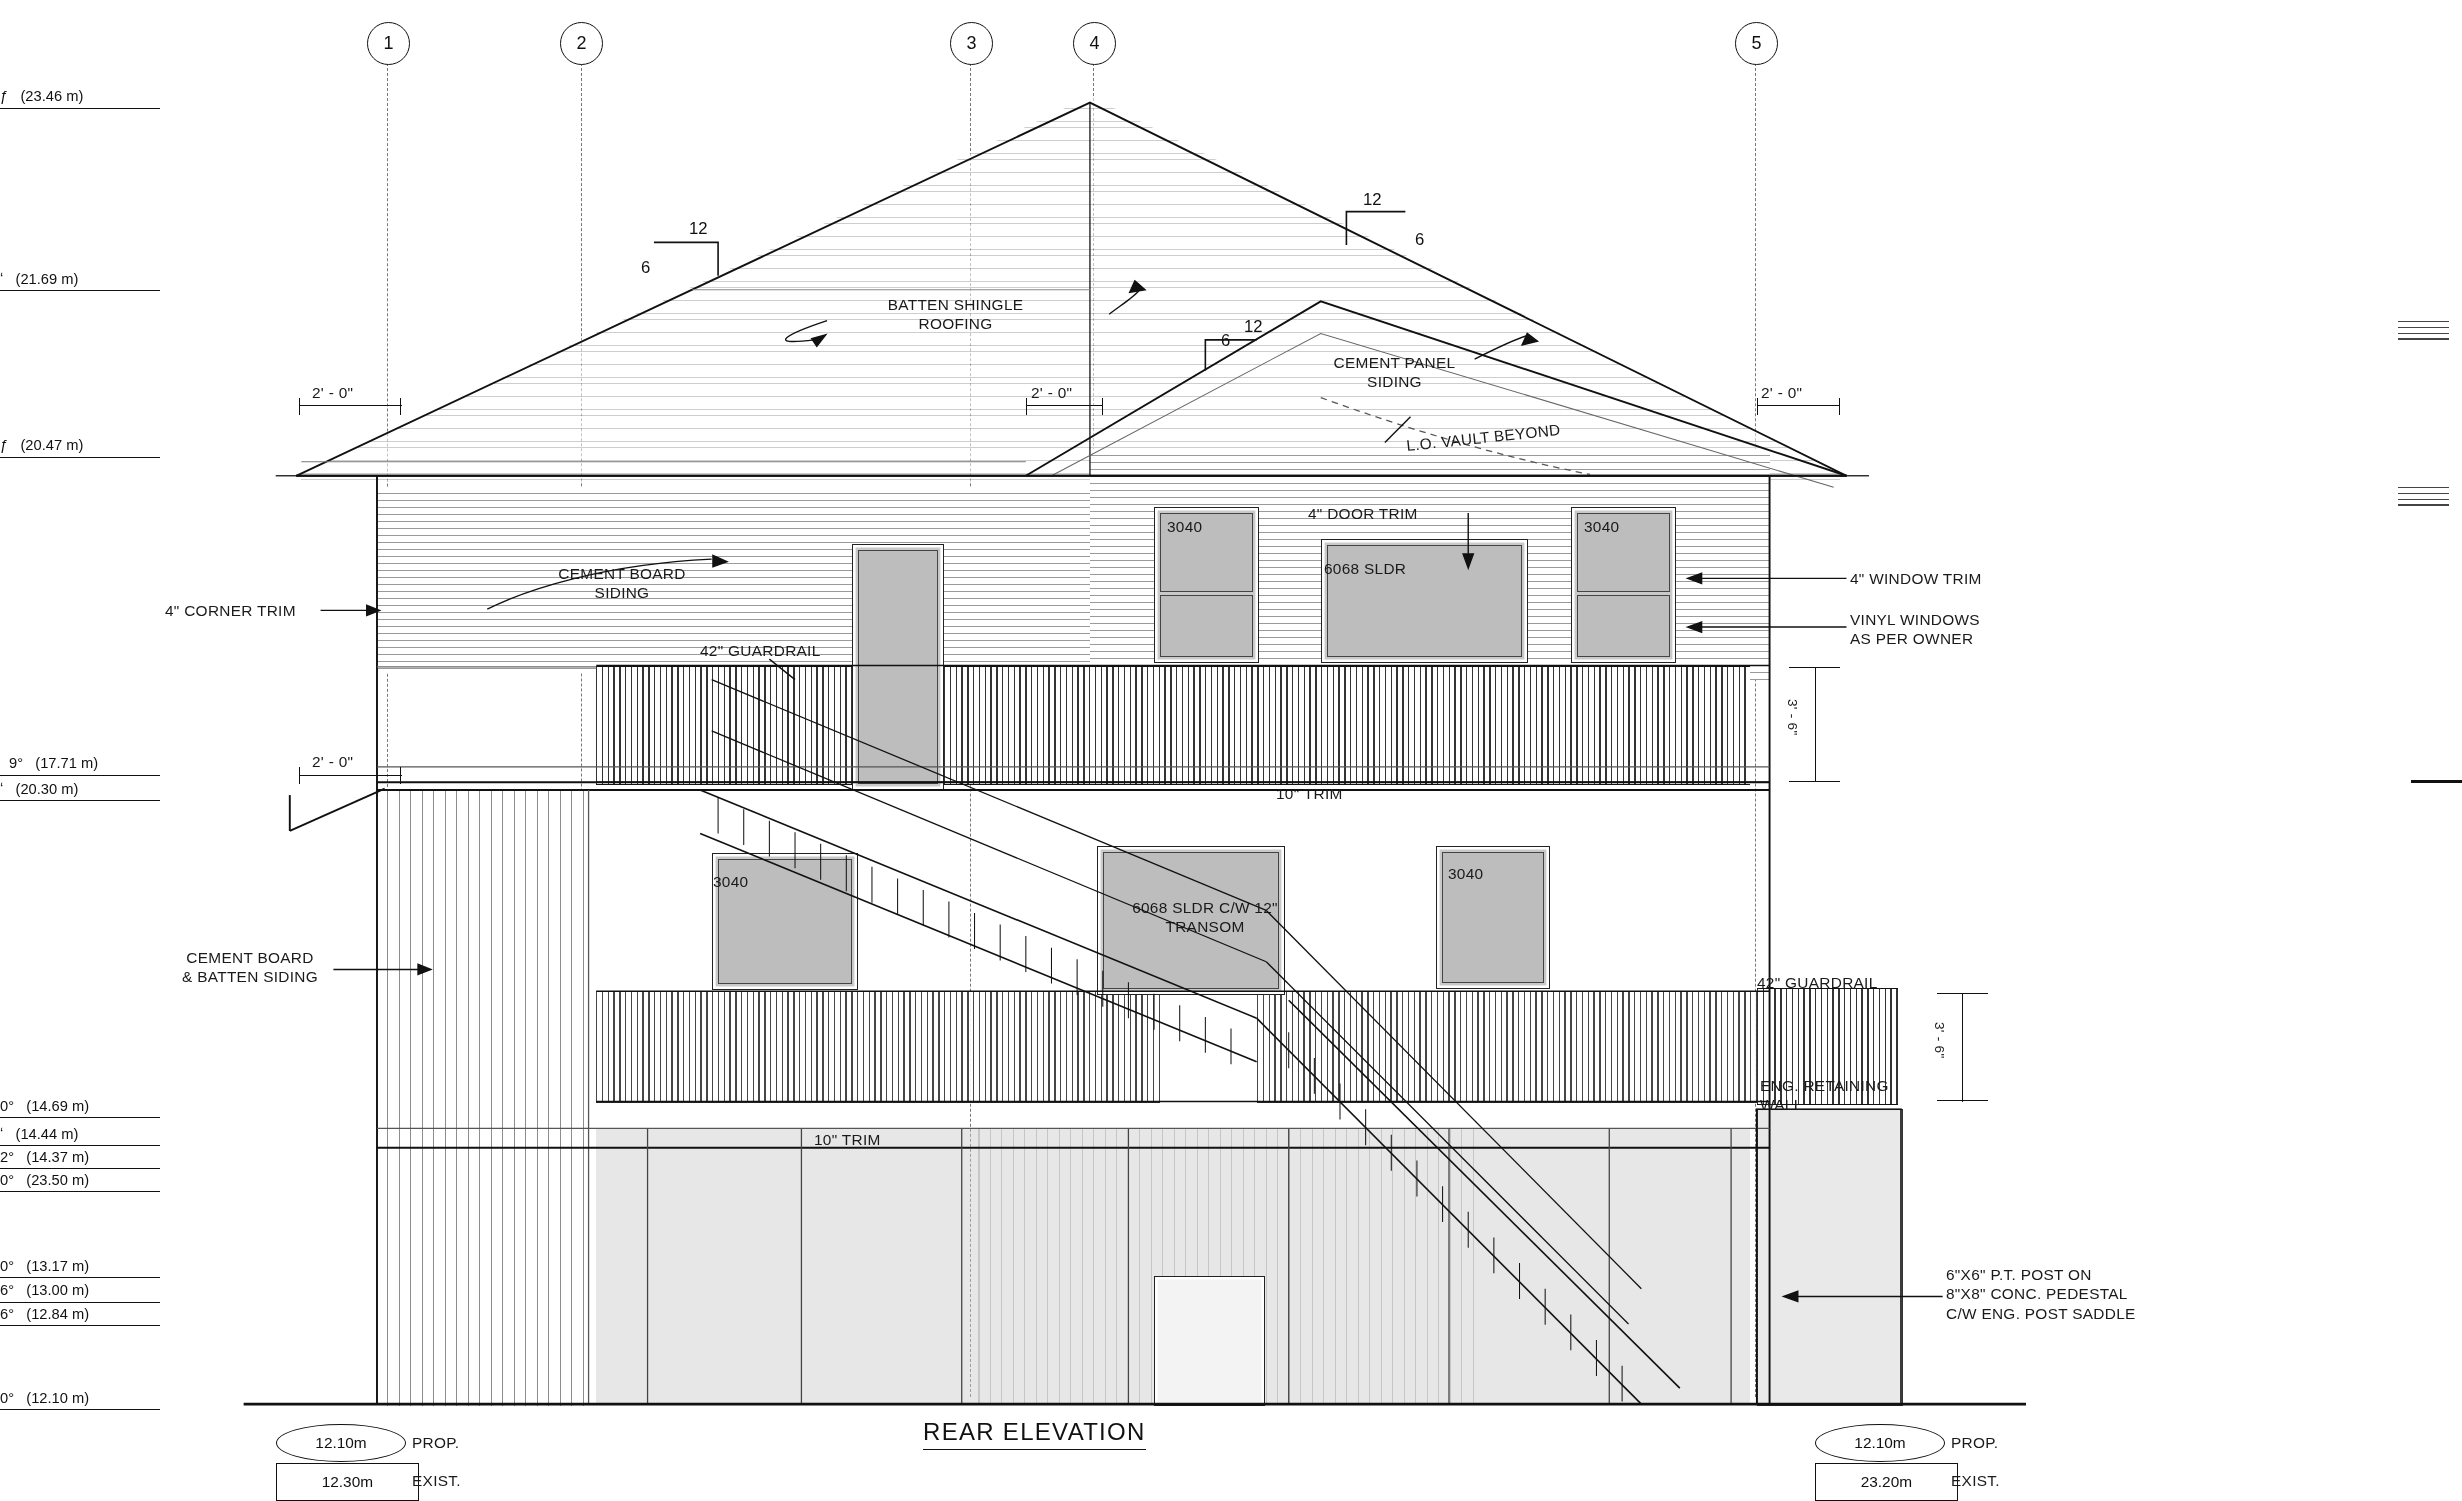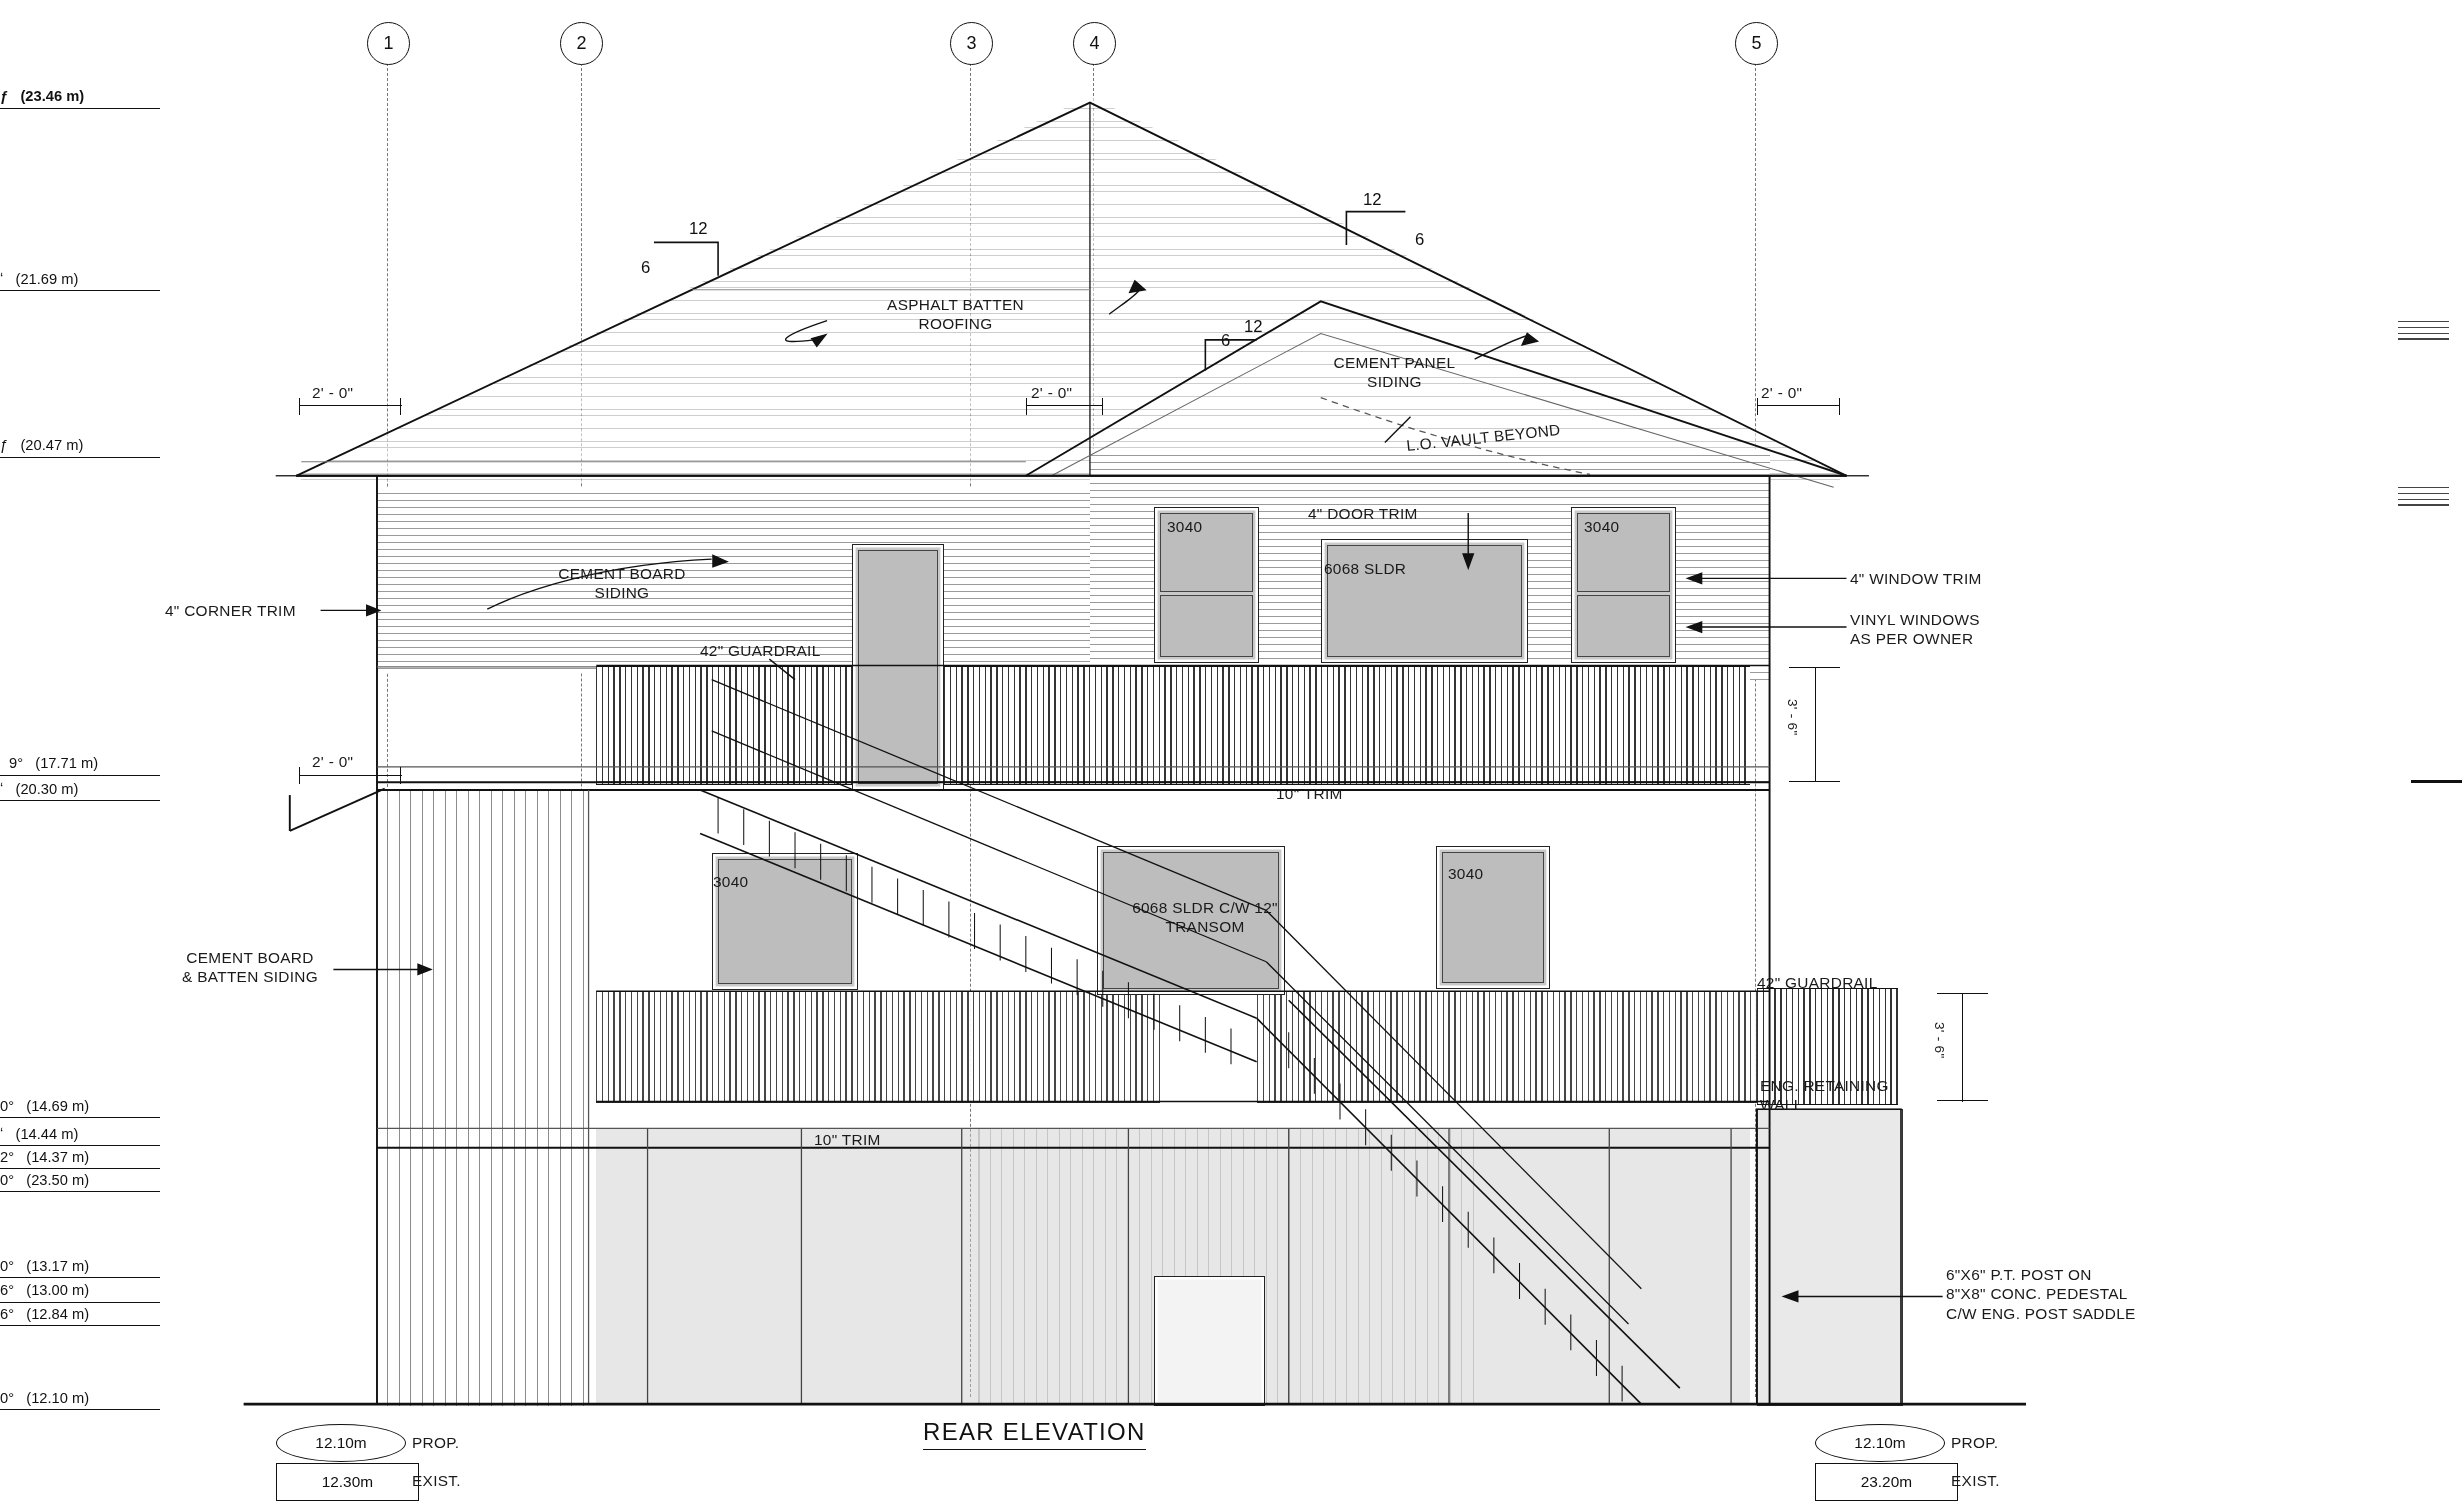--- a/index.html
+++ b/index.html
@@ -55,21 +55,21 @@
       <span>3</span>
     </div>
   <div class="grid-circle" style="left:1073px;top:22px;">
       <span>4</span>
     </div>
   <div class="grid-circle" style="left:1735px;top:22px;">
       <span>5</span>
     </div>
 
   <div class="lineH" style="left:0;top:108px;width:160px;"></div>
-  <div class="elev-label" style="left:0;top:88px;font-weight:bold;"><span>ƒ</span>&nbsp;&nbsp;&nbsp;<span>(23.46 m)</span></div>
+  <div class="elev-label" style="left:0;top:88px;"><span>ƒ</span>&nbsp;&nbsp;&nbsp;<span>(23.46 m)</span></div>
 
   <div class="lineH" style="left:0;top:290px;width:160px;"></div>
   <div class="elev-label" style="left:0;top:271px;"><span>ʻ</span>&nbsp;&nbsp;&nbsp;<span>(21.69 m)</span></div>
 
   <div class="lineH" style="left:0;top:457px;width:160px;"></div>
   <div class="elev-label" style="left:0;top:437px;"><span>ƒ</span>&nbsp;&nbsp;&nbsp;<span>(20.47 m)</span></div>
 
   <div class="lineH" style="left:0;top:775px;width:160px;"></div>
   <div class="elev-label" style="left:9px;top:755px;"><span>9°</span>&nbsp;&nbsp;&nbsp;<span>(17.71 m)</span></div>
   <div class="lineH" style="left:0;top:800px;width:160px;"></div>
@@ -357,21 +357,21 @@
 
   <div class="pitchtxt" style="left:689px;top:219px;">12</div>
   <div class="pitchtxt" style="left:641px;top:258px;">6</div>
 
   <div class="pitchtxt" style="left:1363px;top:190px;">12</div>
   <div class="pitchtxt" style="left:1415px;top:230px;">6</div>
 
   <div class="pitchtxt" style="left:1244px;top:317px;">12</div>
   <div class="pitchtxt" style="left:1221px;top:331px;">6</div>
 
-  <div class="abs txt ctr" style="left:853px;top:295px;width:205px;">ASPHALT BATTEN
+  <div class="abs txt ctr" style="left:853px;top:295px;width:205px;">BATTEN SHINGLE
 ROOFING</div>
   <div class="abs txt ctr" style="left:1295px;top:353px;width:199px;">CEMENT PANEL
 SIDING</div>
   <div class="abs txt" style="left:1406px;top:428px;transform:rotate(-6deg);">L.O. VAULT BEYOND</div>
   <div class="abs txt ctr" style="left:526px;top:564px;width:192px;">CEMENT BOARD
 SIDING</div>
   <div class="abs txt" style="left:165px;top:601px;">4" CORNER TRIM</div>
   <div class="abs txt" style="left:1850px;top:569px;">4" WINDOW TRIM</div>
   <div class="abs txt" style="left:1308px;top:504px;">4" DOOR TRIM</div>
   <div class="abs txt" style="left:1850px;top:610px;">VINYL WINDOWS

